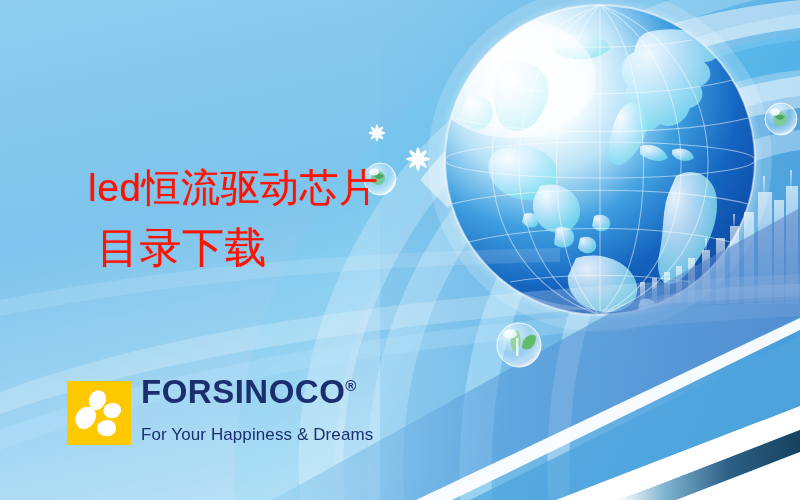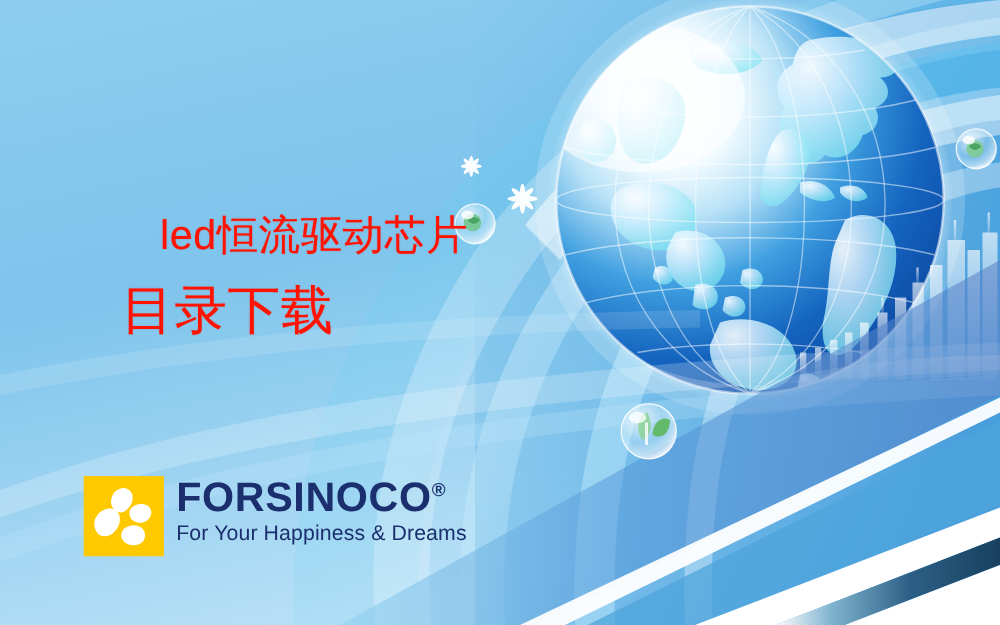--- a/index.html
+++ b/index.html
@@ -28,39 +28,38 @@
     position: absolute;
     left: 88px;
     color: #ff1200;
     font-weight: 400;
     letter-spacing: 0.5px;
     white-space: nowrap;
     text-shadow: 0 0 1px rgba(255,30,0,.5);
   }
   .headline-1 {
     top: 168px;
-    font-size: 33px;
+    font-size: 39px;
     line-height: 40px;
-    margin-left: 40px;
   }
   .headline-2 {
     top: 228px;
     left: 97px;
     font-size: 42px;
     line-height: 40px;
   }
 
   
   #logo {
     position: absolute;
     left: 67px;
     top: 381px;
     height: 64px;
     display: flex;
-    align-items: flex-start;
+    align-items: flex-end;
   }
   #logo-mark {
     width: 64px;
     height: 64px;
     background: #ffc900;
     position: relative;
     flex: 0 0 auto;
   }
   #logo-mark svg { display: block; }
   #logo-text {
@@ -81,21 +80,21 @@
   }
   #logo-reg {
     font-size: 15px;
     vertical-align: super;
     line-height: 1;
   }
   #logo-tagline {
     color: #1b2f6e;
     font-size: 17px;
     line-height: 20px;
-    margin-top: 2px;
+    margin-top: 16px;
     white-space: nowrap;
     letter-spacing: 0.1px;
   }
 </style>
 </head>
 <body>
 
 <div id="stage">
 
   <svg id="bg-svg" viewBox="0 0 800 500" preserveAspectRatio="none">

